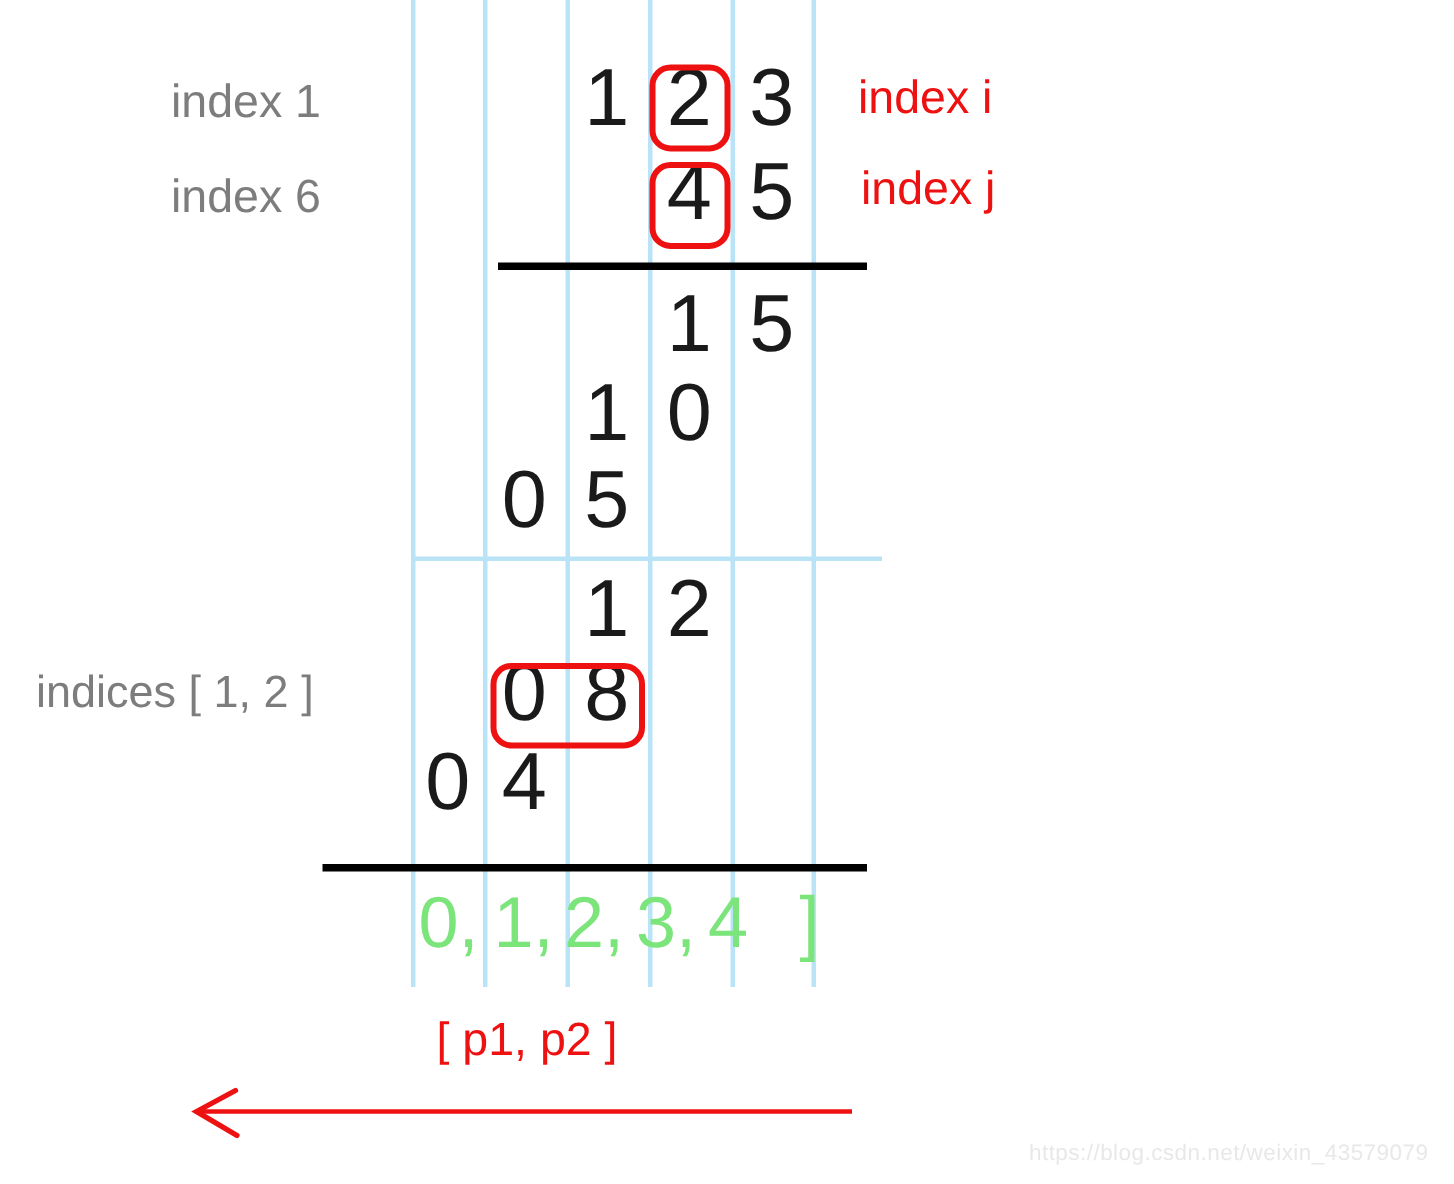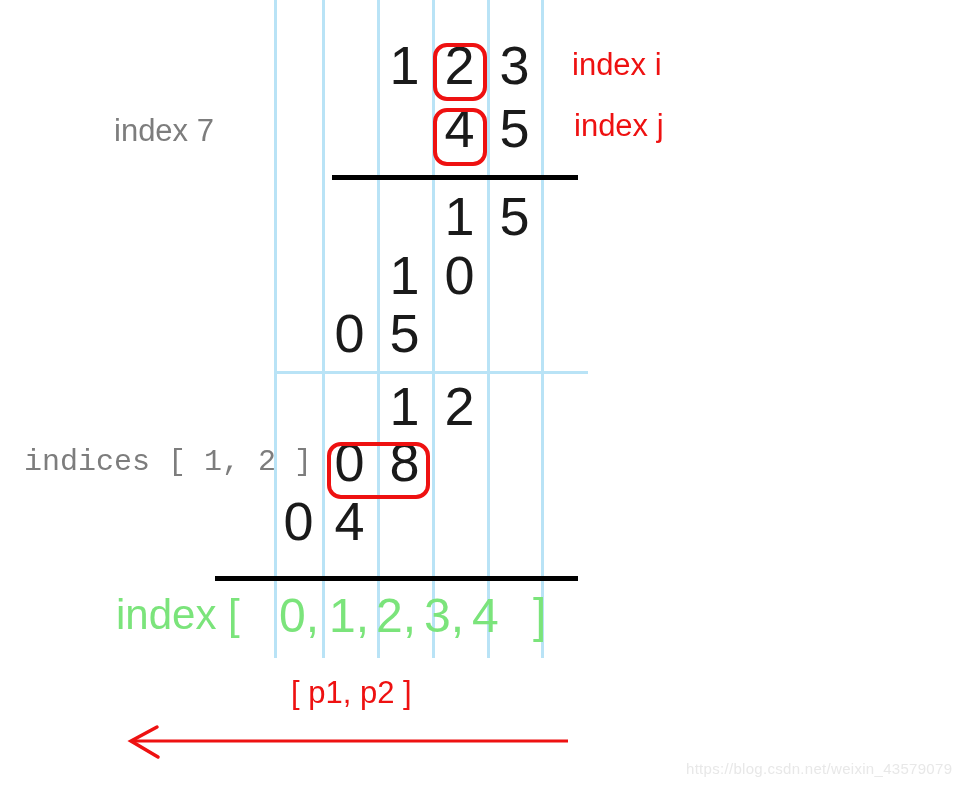--- a/index.html
+++ b/index.html
@@ -27,21 +27,21 @@
   #circle-4{left:433px;top:108px;width:46px;height:50px;}
   #circle-08{left:327px;top:442px;width:95px;height:49px;}
   
   .lbl{position:absolute;font-size:31px;line-height:1.15;white-space:nowrap;}
   .gray{color:var(--gray-label,#7d7d7d);}
   .red{color:var(--red,#ee1111);}
   #lbl-index-1{left:114px;top:50px;}
   #lbl-index-0{left:114px;top:113px;}
   #lbl-index-i{left:572px;top:47px;}
   #lbl-index-j{left:574px;top:108px;}
-  #lbl-indices-left{left:24px;top:445px;font-size:30px;font-family:Liberation Mono, monospace;}
+  #lbl-indices-left{left:24px;top:445px;font-size:30px;}
   #lbl-indices-right{left:582px;top:441px;}
   #lbl-p1p2{left:291px;top:675px;text-align:right;}
   
   .green{color:var(--green,#7be47b);}
   #green-index-label{position:absolute;left:116px;top:594px;font-size:42px;line-height:1;white-space:nowrap;}
   .green-digit{position:absolute;top:592px;font-size:48px;line-height:1;}
   #gd-0{left:279px}#gd-1{left:329px}#gd-2{left:376px}#gd-3{left:424px}#gd-4{left:472px}
   #green-bracket-close{left:533px;}
   
   #arrow-svg{position:absolute;left:118px;top:722px;color:var(--red,#ee1111);}
@@ -59,21 +59,22 @@
   <div class="vline" style="left:377px"></div>
   <div class="vline" style="left:432px"></div>
   <div class="vline" style="left:487px"></div>
   <div class="vline" style="left:541px"></div>
 
   <div class="hline-blue"></div>
 
   <div class="bar" id="bar-top"></div>
   <div class="bar" id="bar-bottom"></div>
 
-  <div class="lbl gray" id="lbl-index-0">index 7</div>
+  <div class="lbl gray" id="lbl-index-1">index 1</div>
+  <div class="lbl gray" id="lbl-index-0">index 6</div>
   <div class="lbl gray" id="lbl-indices-left">indices [ 1, 2 ]</div>
 
   <div class="lbl red" id="lbl-index-i">index i</div>
   <div class="lbl red" id="lbl-index-j">index j</div>
 
   <span class="digit cC r1">1</span>
   <span class="digit cD r1">2</span>
   <span class="digit cE r1">3</span>
 
   <span class="digit cD r2">4</span>
@@ -90,21 +91,20 @@
   <span class="digit cD r6">2</span>
   <span class="digit cB r7">0</span>
   <span class="digit cC r7">8</span>
   <span class="digit cA r8">0</span>
   <span class="digit cB r8">4</span>
 
   <div class="circle" id="circle-2"></div>
   <div class="circle" id="circle-4"></div>
   <div class="circle" id="circle-08"></div>
 
-  <div class="green" id="green-index-label">index [</div>
   <span class="green green-digit" id="gd-0">0,</span>
   <span class="green green-digit" id="gd-1">1,</span>
   <span class="green green-digit" id="gd-2">2,</span>
   <span class="green green-digit" id="gd-3">3,</span>
   <span class="green green-digit" id="gd-4">4</span>
   <span class="green green-digit" id="green-bracket-close">]</span>
 
   <div class="lbl red" id="lbl-p1p2">[ p1, p2 ]</div>
 
   <svg id="arrow-svg" width="460" height="42" viewBox="0 0 460 42">

